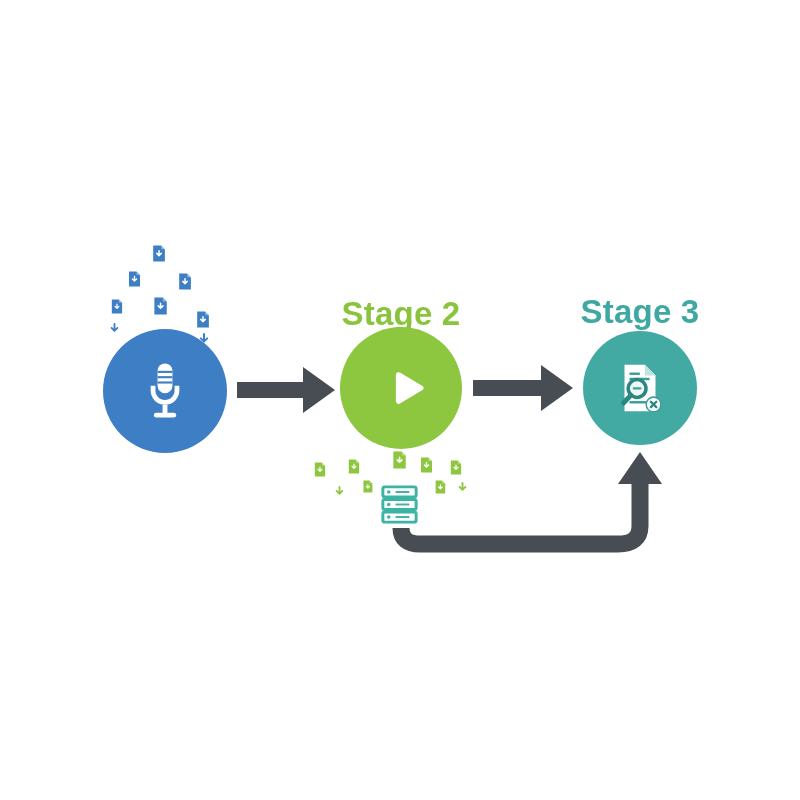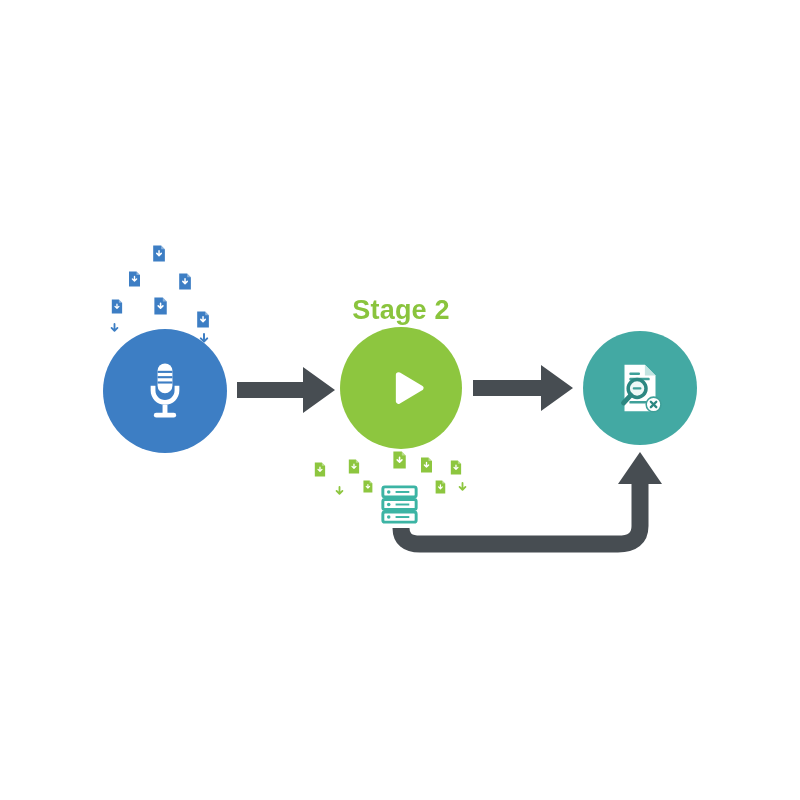--- a/index.html
+++ b/index.html
@@ -7,21 +7,21 @@
   .canvas {
     position: relative; width: 800px; height: 800px; background: #ffffff;
     font-family: "Liberation Sans", sans-serif; overflow: hidden;
   }
   .arrows-layer { position: absolute; left: 0; top: 0; width: 800px; height: 800px; pointer-events: none; }
   .stage { position: absolute; border-radius: 50%; display: flex; align-items: center; justify-content: center; }
   .stage-1 { left: 103px; top: 329px; width: 124px; height: 124px; background: #3d7ec4; }
   .stage-2 { left: 340px; top: 327px; width: 122px; height: 122px; background: #8dc63f; }
   .stage-3 { left: 583px; top: 331px; width: 114px; height: 114px; background: #43a9a3; }
   .stage-label {
-    position: absolute; text-align: center; font-weight: bold; font-size: 27px;
+    position: absolute; text-align: center; font-weight: bold; font-size: 33px;
     line-height: 1; letter-spacing: 0.2px;
   }
   .label-2 { left: 330px; top: 297px; width: 142px; color: #8ac43d; }
   .label-3 { left: 573px; top: 295px; width: 134px; color: #3fa8a2; }
   .mini { position: absolute; display: block; }
   .defs-holder { position: absolute; width: 0; height: 0; overflow: hidden; }
 </style>
 </head>
 <body>
 
@@ -115,20 +115,21 @@
       <use href="#sym-arrow"></use>
     </svg>
   <svg class="mini" style="left:457px;top:482px;width:11px;height:11px;color:#8dc63f">
       <use href="#sym-arrow"></use>
     </svg>
   <svg class="mini" style="left:376px;top:481px;width:47px;height:47px;color:#3cb4a4">
       <use href="#sym-server"></use>
     </svg>
 
   <div class="stage-label label-2">Stage 2</div>
+  <div class="stage-label label-3">Stage 3</div>
 
   <div class="stage stage-1">
     <svg width="68" height="68" viewBox="0 0 64 64" aria-hidden="true">
       <rect x="25" y="6" width="14" height="28" rx="7" fill="#ffffff"></rect>
       <g stroke="#3d7ec4" stroke-width="2">
         <line x1="25" y1="14" x2="39" y2="14"></line>
         <line x1="25" y1="19" x2="39" y2="19"></line>
         <line x1="25" y1="24" x2="39" y2="24"></line>
       </g>
       <path d="M18.5 27 v4.5 c0 7.5 6 13.5 13.5 13.5 s13.5-6 13.5-13.5 V27 H41 v4.5 c0 5-4 9-9 9 s-9-4-9-9 V27 Z" fill="#ffffff"></path>

